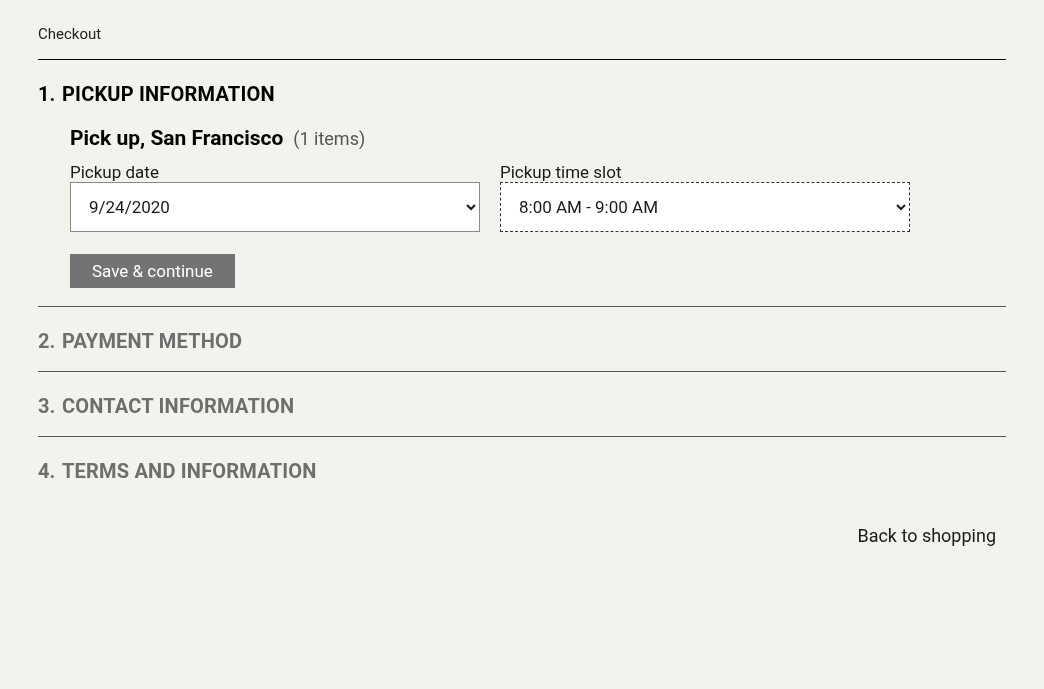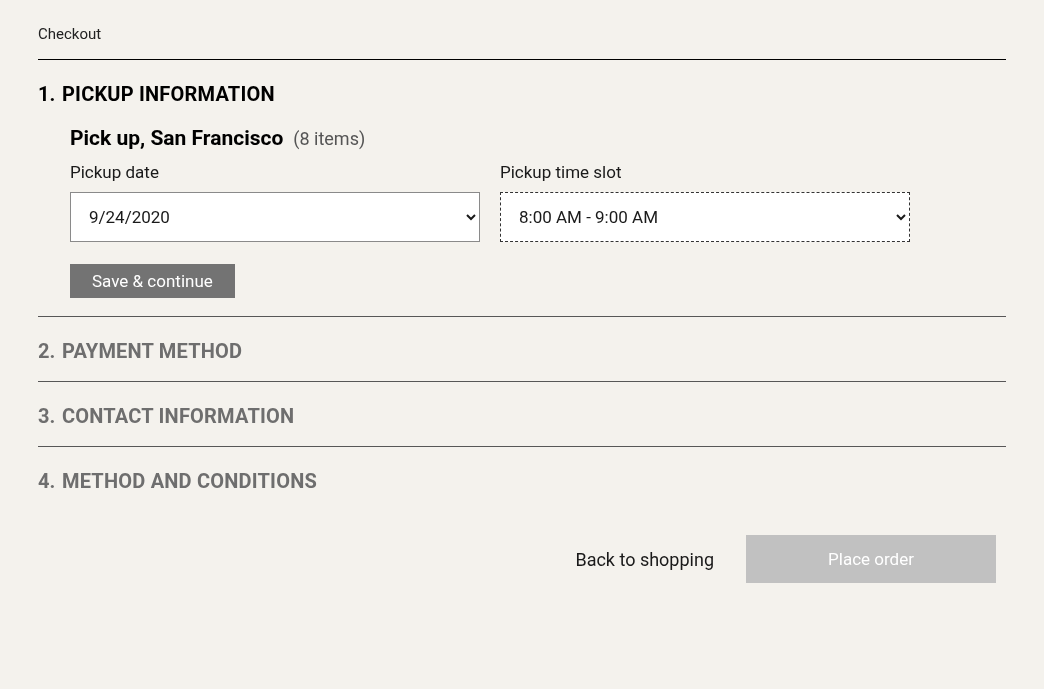--- a/index.html
+++ b/index.html
@@ -77,21 +77,20 @@
       margin-bottom: 22px;
     }
     .field {
       display: flex;
       flex-direction: column;
       width: 410px;
     }
     .field-label {
       font-size: 17px;
       color: #1a1a1a;
-      margin-bottom: 10px;
     }
     .select {
       width: 100%;
       height: 50px;
       padding: 0 14px;
       font-size: 17px;
       background: #fff;
       border: 1px solid #8a8a8a;
       font-family: inherit;
       color: #1a1a1a;
@@ -142,21 +141,21 @@
 <hr class="hr-black">
 
 <div class="step-row">
   <span class="step-number">1.</span>
   <span class="step-title">PICKUP INFORMATION</span>
 </div>
 
 <div class="step-body">
   <div class="pickup-loc-row">
     <span class="pickup-loc">Pick up, San Francisco</span>
-    <span class="pickup-count">(8 items)</span>
+    <span class="pickup-count">(1 items)</span>
   </div>
 
   <div class="fields-row">
     <div class="field">
       <label class="field-label">Pickup date</label>
       <select class="select">
         <option>9/24/2020</option>
       </select>
     </div>
     <div class="field">
@@ -181,19 +180,18 @@
 
 <div class="step-row step-inactive">
   <span class="step-number">3.</span>
   <span class="step-title">CONTACT INFORMATION</span>
 </div>
 
 <hr class="hr-section">
 
 <div class="step-row step-inactive">
   <span class="step-number">4.</span>
-  <span class="step-title">METHOD AND CONDITIONS</span>
+  <span class="step-title">TERMS AND INFORMATION</span>
 </div>
 
 <div class="footer-row">
   <a class="link-back">Back to shopping</a>
-  <button class="btn-place" disabled="">Place order</button>
 </div>
 
 </body></html>

